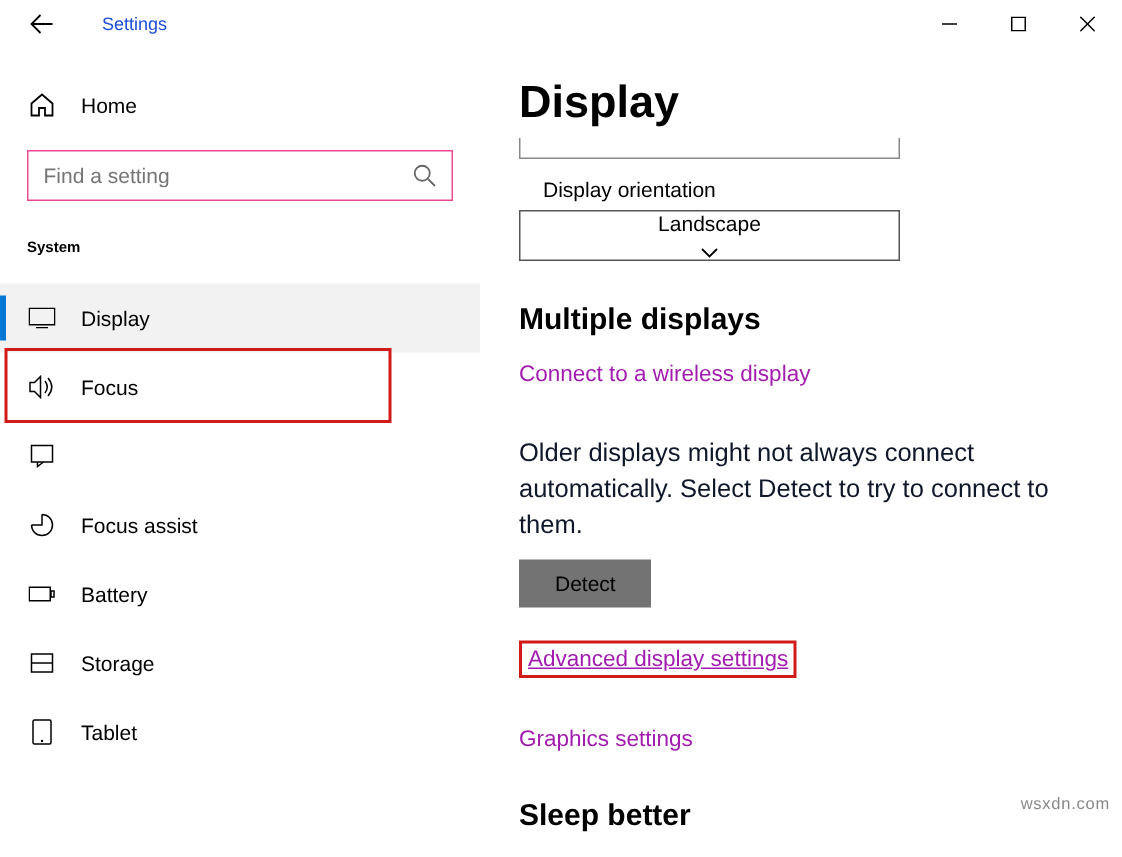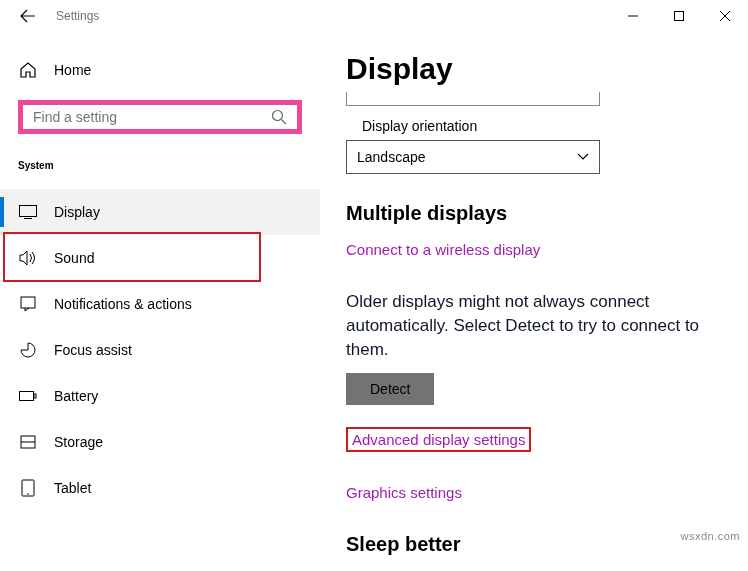--- a/index.html
+++ b/index.html
@@ -22,22 +22,22 @@
   .titlebar .back {
     width: 40px;
     height: 32px;
     display: flex;
     align-items: center;
     justify-content: center;
     cursor: pointer;
   }
   .titlebar .title {
     font-size: 12px;
-    margin-left: 8px;
-    color: #737373;
+    margin-left: 20px;
+    color: #1d4ed8;
   }
   .win-controls {
     margin-left: auto;
     display: flex;
   }
   .win-controls > div {
     width: 46px;
     height: 32px;
     display: flex;
     align-items: center;
@@ -63,21 +63,21 @@
     width: 20px;
     height: 20px;
     display: flex;
     align-items: center;
     justify-content: center;
     margin-right: 16px;
     flex-shrink: 0;
   }
   .search-box {
     margin: 10px 18px 18px 18px;
-    border: 5px solid #ec4899;
+    border: 1px solid #ec4899;
     height: 34px;
     display: flex;
     align-items: center;
     padding: 0 10px;
     cursor: text;
   }
   .search-box input {
     border: none;
     outline: none;
     flex: 1;
@@ -106,20 +106,21 @@
     position: absolute;
     left: 0;
     top: 8px;
     bottom: 8px;
     width: 4px;
     background: #0078d4;
   }
   .highlight-red {
     outline: 2.5px solid #d11a1a;
     outline-offset: -2px;
+    text-decoration: underline;
   }
   .highlight-red-sidebar {
     position: absolute;
     border: 2.5px solid #d11a1a;
     left: 3px;
     top: 200px;
     width: 258px;
     height: 50px;
     pointer-events: none;
   }
@@ -148,20 +149,21 @@
   .dropdown {
     width: 254px;
     height: 34px;
     border: 1px solid #555;
     display: flex;
     align-items: center;
     padding: 0 10px;
     cursor: pointer;
     justify-content: space-between;
     margin-bottom: 28px;
+    flex-direction: column;
   }
   .content h2 {
     font-size: 20px;
     font-weight: 600;
     margin-bottom: 16px;
   }
   .link {
     color: #a21caf;
     font-size: 15px;
     cursor: pointer;
@@ -259,30 +261,29 @@
         </span>
       <span>Display</span>
     </div>
     <div class="nav-item">
       <span class="icon-slot">
           <svg width="18" height="16" viewBox="0 0 18 16">
             <path d="M1 5 L4 5 L8 1 L8 15 L4 11 L1 11 Z" stroke="#000" fill="none"></path>
             <path d="M11 4 Q14 8 11 12 M13 2 Q18 8 13 14" stroke="#000" fill="none"></path>
           </svg>
         </span>
-      <span>Sound</span>
+      <span>Focus</span>
     </div>
     <div class="nav-item">
       <span class="icon-slot">
           <svg width="16" height="16" viewBox="0 0 16 16">
             <rect x="1" y="1" width="14" height="11" stroke="#000" fill="none"></rect>
             <path d="M5 12 L5 15 L9 12" stroke="#000" fill="none"></path>
           </svg>
         </span>
-      <span>Notifications &amp; actions</span>
     </div>
     <div class="nav-item">
       <span class="icon-slot">
           <svg width="16" height="16" viewBox="0 0 16 16">
             <path d="M8 1 A7 7 0 1 1 1 8 M8 1 L8 8 L1 8" stroke="#000" fill="none"></path>
           </svg>
         </span>
       <span>Focus assist</span>
     </div>
     <div class="nav-item">

